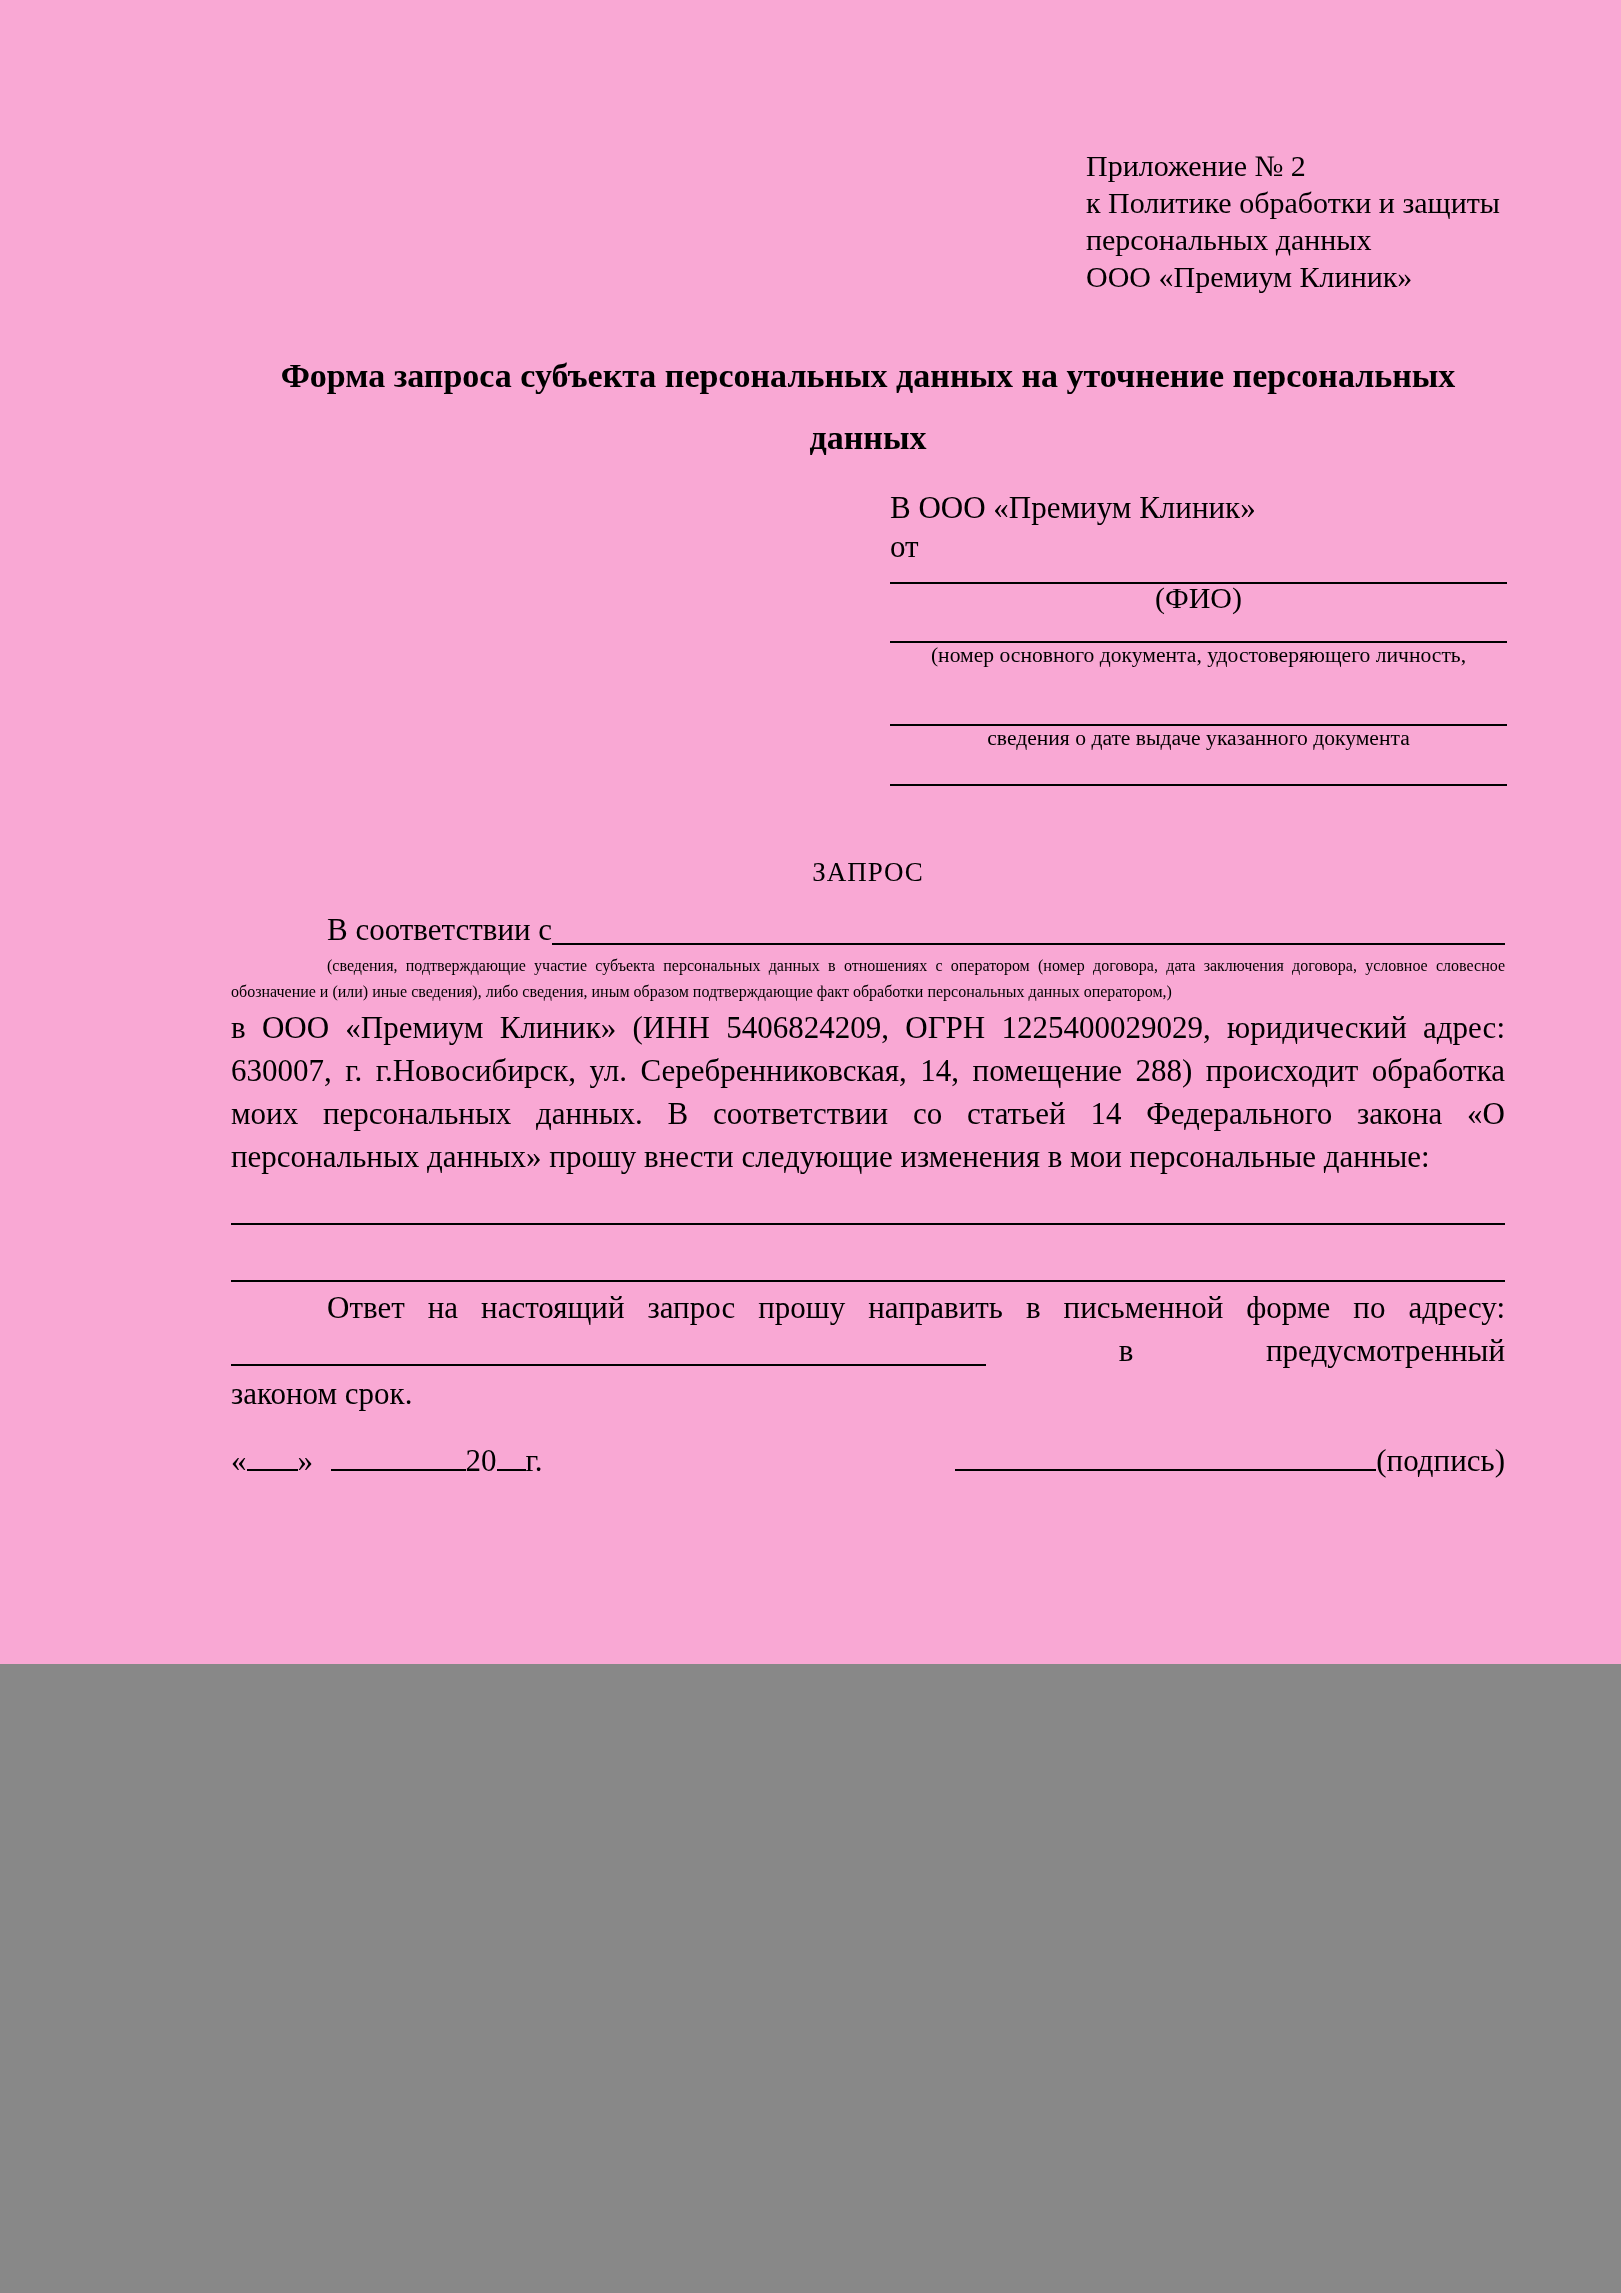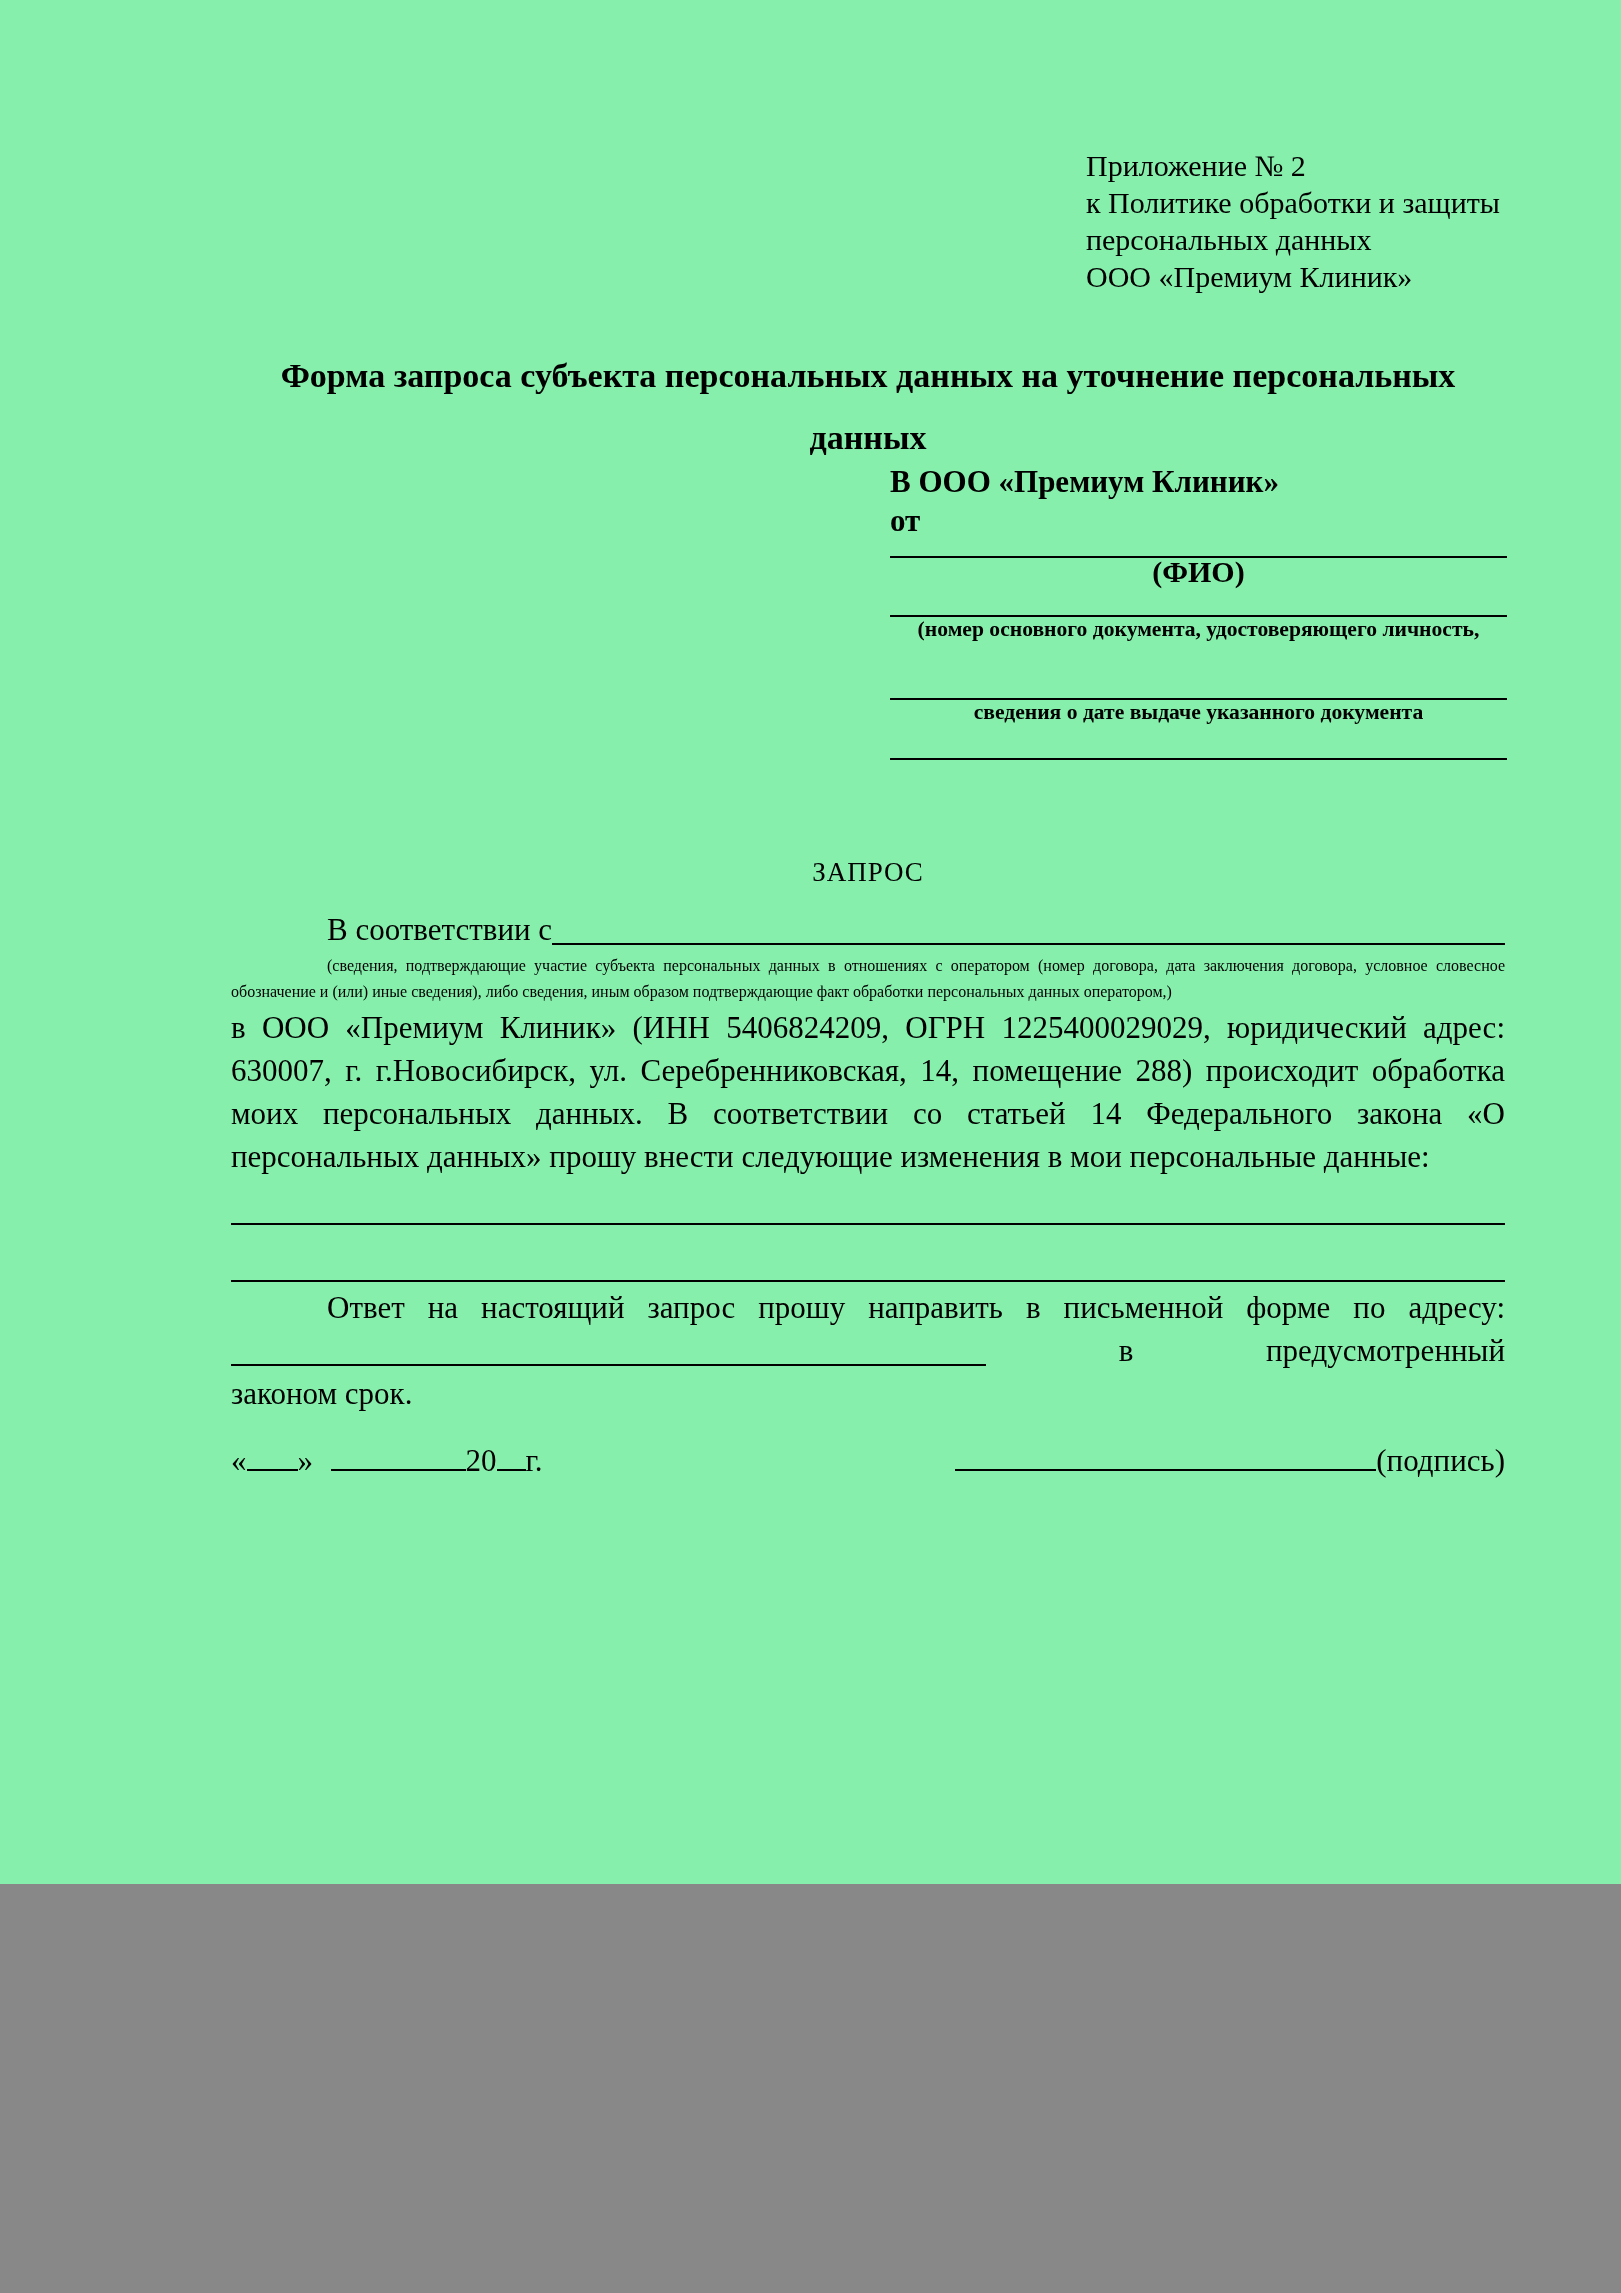--- a/index.html
+++ b/index.html
@@ -1,40 +1,40 @@
 <!DOCTYPE html>
 <html lang="ru"><head>
 <meta charset="utf-8">
 <style>
   html,body{margin:0;padding:0;background:#888;}
   .page{
     position:relative;
-    width:1621px;height:1884px;
+    width:1621px;height:1664px;
     margin:0 auto;
-    background:#86efac;
+    background:#f9a8d4;
     font-family:"Liberation Serif","DejaVu Serif",serif;
     color:#000;
     overflow:hidden;
   }
   
   .blank{display:inline-block;height:0;border-bottom:2.9px solid #000;}
   .uline{border-bottom:2.9px solid #000;}
   .hrule{position:absolute;left:231px;width:1274px;border-top:2.9px solid #000;}
 
   .annex{
     position:absolute;left:1086px;top:147px;
     font-size:30px;line-height:37px;white-space:nowrap;
   }
   .doc-title{
     position:absolute;left:231px;top:345px;width:1274px;
     text-align:center;font-weight:bold;font-size:34px;line-height:62px;
   }
   .addressee{
-    position:absolute;left:890px;top:462px;width:617px;
-    font-size:31px;line-height:39px;font-weight:bold;
+    position:absolute;left:890px;top:488px;width:617px;
+    font-size:31px;line-height:39px;
   }
   .addressee .cap{
     text-align:center;font-size:21.6px;line-height:25.5px;
   }
   .addressee .cap-fio{font-size:30px;line-height:27.4px;}
   .addressee .u1{height:15.7px;}
   .addressee .u2{height:30px;}
   .addressee .u3{height:55px;}
   .addressee .u4{height:33px;}
 

